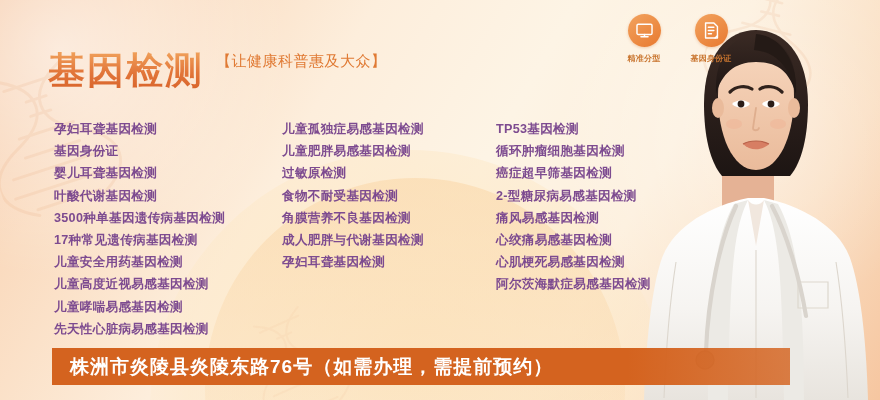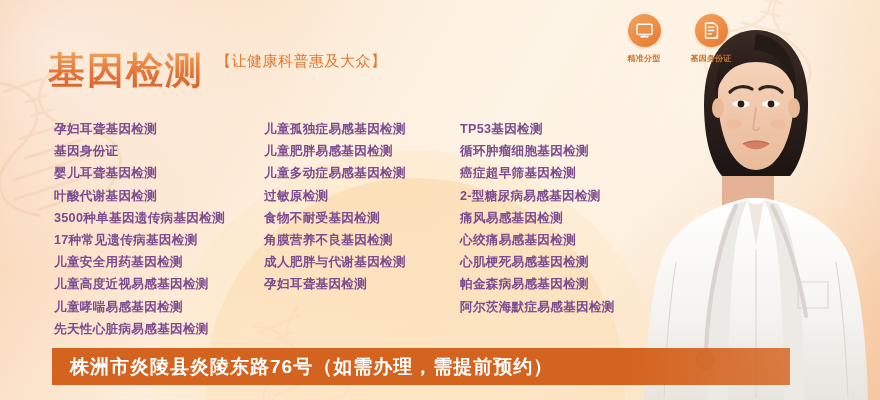--- a/index.html
+++ b/index.html
@@ -98,20 +98,21 @@
   
   .list-grid {
     position: absolute;
     left: 54px;
     top: 118px;
     width: 620px;
     display: grid;
     grid-template-columns: 210px 196px auto;
     column-gap: 0px;
     row-gap: 0px;
+    gap: 18px;
   }
   .list-col {
     display: flex;
     flex-direction: column;
   }
   .list-item {
     font-size: 12.6px;
     line-height: 22.2px;
     color: #7d4b90;
     font-weight: 600;
@@ -279,37 +280,35 @@
       <div class="list-item">17种常见遗传病基因检测</div>
       <div class="list-item">儿童安全用药基因检测</div>
       <div class="list-item">儿童高度近视易感基因检测</div>
       <div class="list-item">儿童哮喘易感基因检测</div>
       <div class="list-item">先天性心脏病易感基因检测</div>
     </div>
 
     <div class="list-col">
       <div class="list-item">儿童孤独症易感基因检测</div>
       <div class="list-item">儿童肥胖易感基因检测</div>
-      <div class="list-item">儿童多动症易感基因检测</div>
       <div class="list-item">过敏原检测</div>
       <div class="list-item">食物不耐受基因检测</div>
       <div class="list-item">角膜营养不良基因检测</div>
       <div class="list-item">成人肥胖与代谢基因检测</div>
       <div class="list-item">孕妇耳聋基因检测</div>
     </div>
 
     <div class="list-col">
       <div class="list-item">TP53基因检测</div>
       <div class="list-item">循环肿瘤细胞基因检测</div>
       <div class="list-item">癌症超早筛基因检测</div>
       <div class="list-item">2-型糖尿病易感基因检测</div>
       <div class="list-item">痛风易感基因检测</div>
       <div class="list-item">心绞痛易感基因检测</div>
       <div class="list-item">心肌梗死易感基因检测</div>
-      <div class="list-item">帕金森病易感基因检测</div>
       <div class="list-item">阿尔茨海默症易感基因检测</div>
     </div>
 
   </div>
 
   <svg class="doctor" viewBox="0 0 250 400" preserveAspectRatio="xMidYMax meet">
     <defs>
       <linearGradient id="coatGrad" x1="0" y1="0" x2="0" y2="1">
         <stop offset="0%" stop-color="#ffffff"></stop>
         <stop offset="55%" stop-color="#f6f4f1"></stop>

